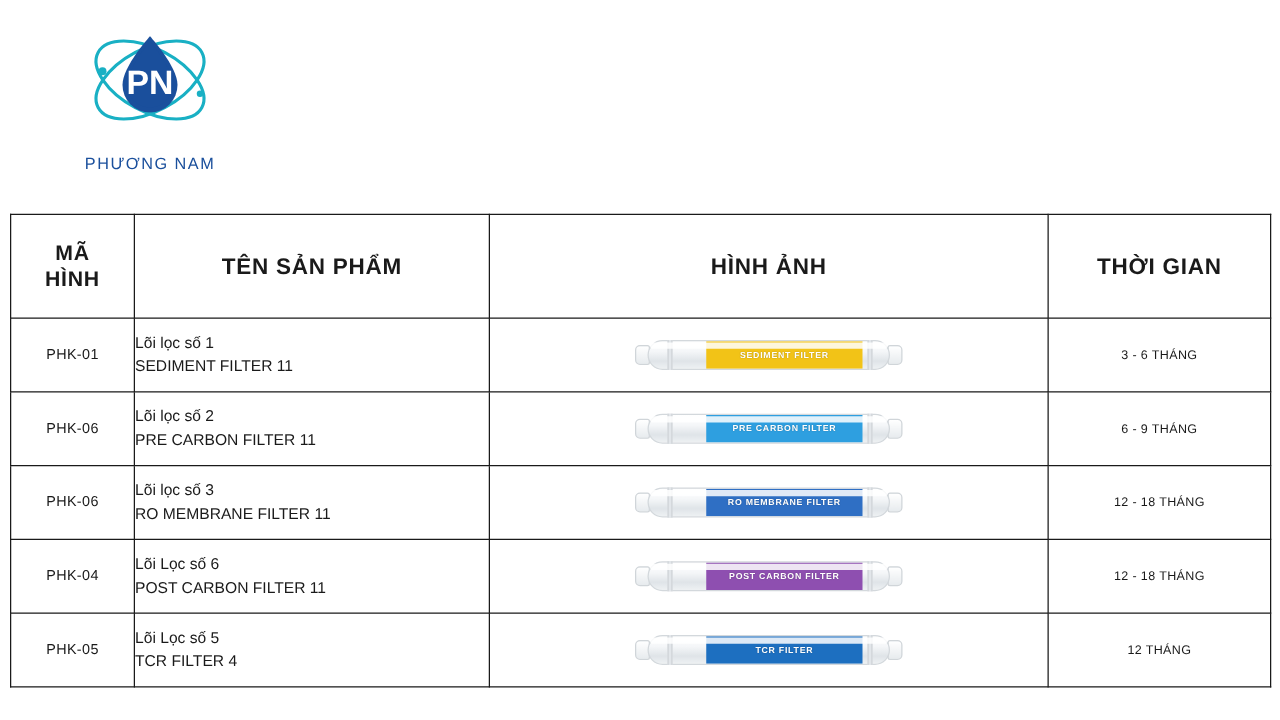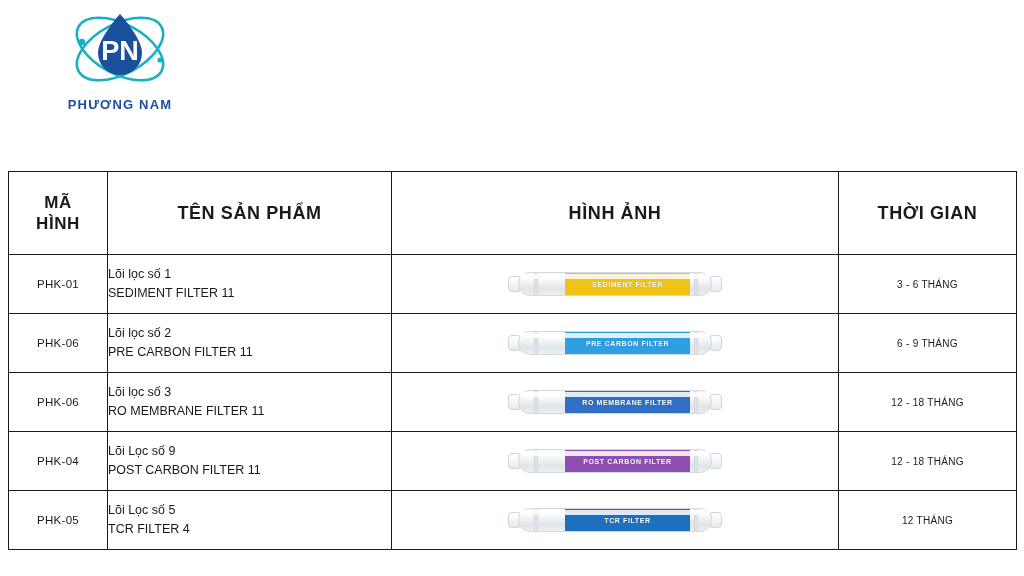--- a/index.html
+++ b/index.html
@@ -20,33 +20,33 @@
   .logo-area {
     position: absolute;
     left: 0;
     top: 0;
     width: 240px;
     height: 97px;
     display: flex;
     flex-direction: column;
     align-items: center;
     justify-content: flex-start;
-    padding-top: 8px;
+    padding-top: 23px;
     box-sizing: border-box;
   }
   .logo-mark {
     position: relative;
     width: 104px;
     height: 82px;
   }
   .logo-mark svg { display: block; }
   .logo-text {
-    margin-top: 7px;
+    margin-top: 18px;
     font-size: 13px;
-    font-weight: bold;
+    font-weight: normal;
     letter-spacing: 1.2px;
     color: #1a4f9c;
     font-family: "Liberation Sans", sans-serif;
   }
 
   
   .table-wrap {
     position: absolute;
     left: 8px;
     top: 127px;
@@ -274,21 +274,21 @@
                 <div class="ring2"></div>
                 <div class="shine"></div>
               </div>
             </div>
           </td>
           <td class="time">12 - 18 THÁNG</td>
         </tr>
         <tr>
           <td class="code">PHK-04</td>
           <td class="name">
-            <div>Lõi Lọc số 9</div>
+            <div>Lõi Lọc số 6</div>
             <div>POST CARBON FILTER 11</div>
           </td>
           <td class="image">
             <div class="cart-holder">
               <div class="cart">
                 <div class="cap-l"></div>
                 <div class="cap-r"></div>
                 <div class="body">
                   <div class="label" style="background: rgb(142, 79, 176);">POST CARBON FILTER</div>
                 </div>

